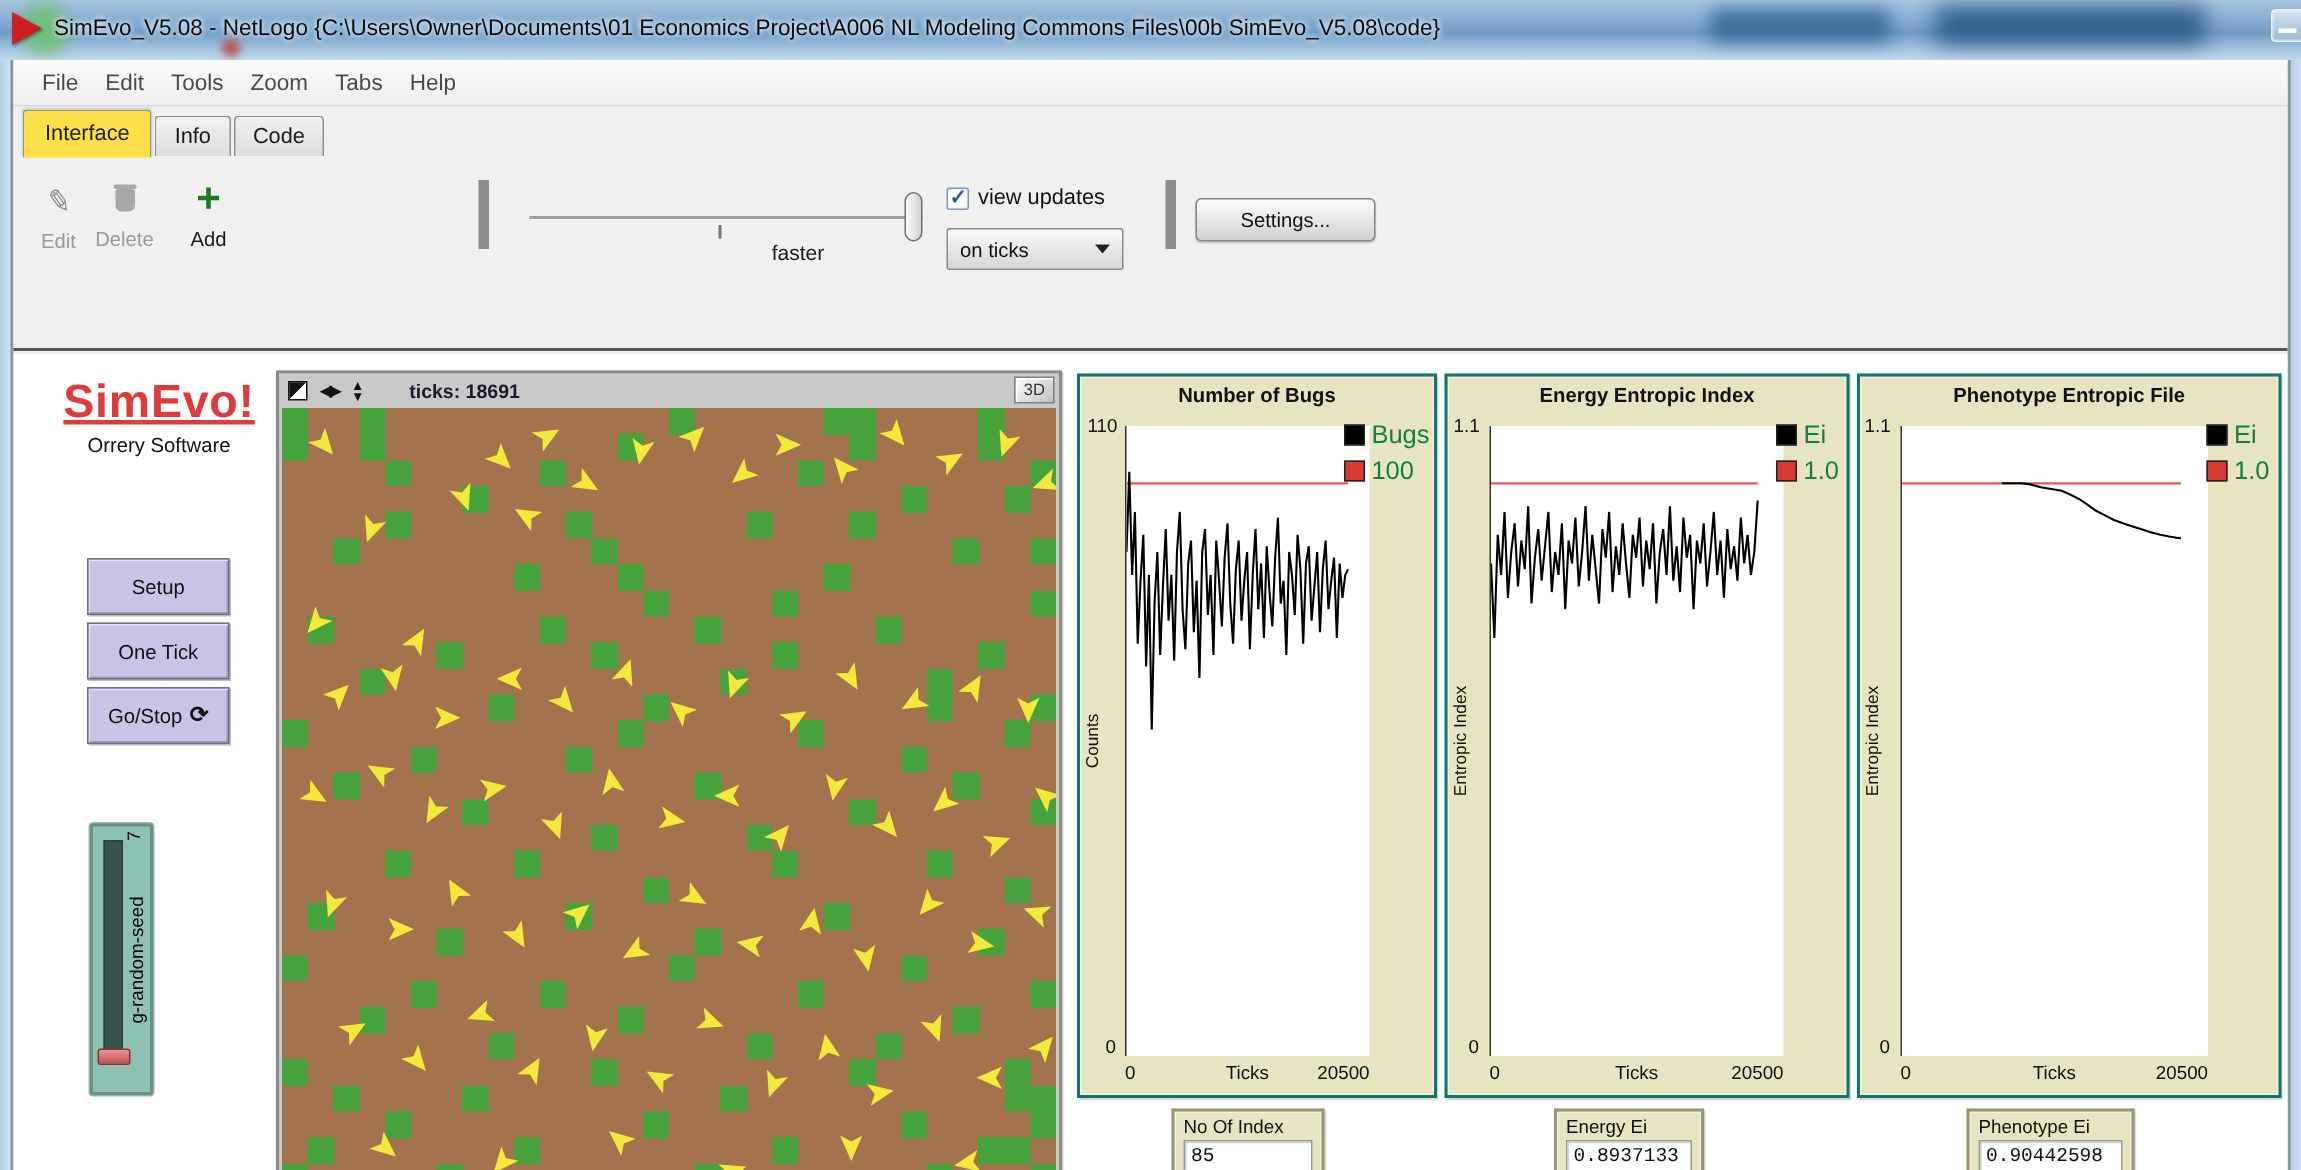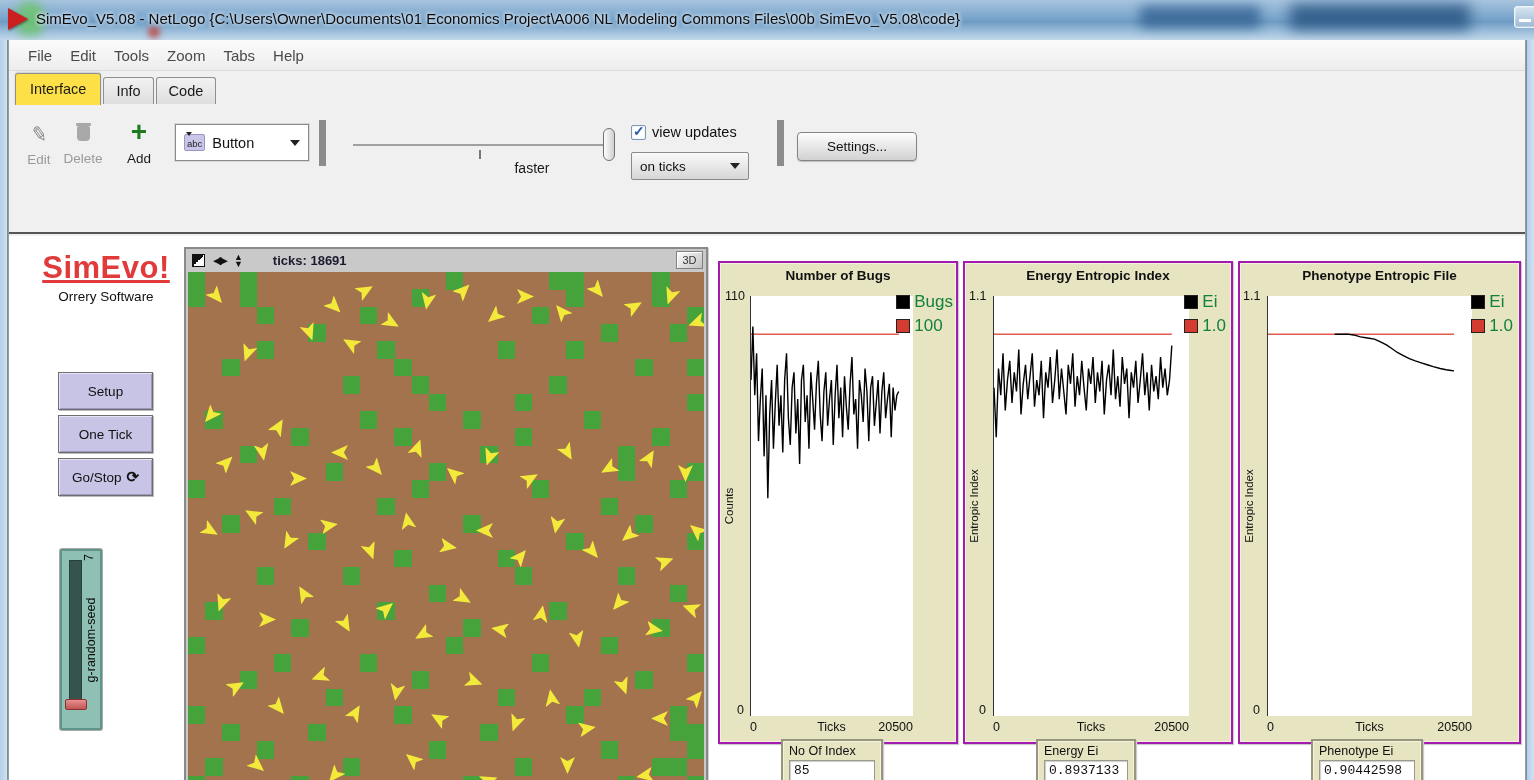--- a/index.html
+++ b/index.html
@@ -137,21 +137,21 @@
   .btn-3d { position:absolute; right:3px; top:2px; width:27px; height:18px; font-size:11px; color:#333;
     background:linear-gradient(135deg,#fdfdfd,#c2c2c2); border:1px solid #808080; text-align:center;
     line-height:17px; box-shadow:inset 1px 1px 0 #fff; }
   .world-canvas { position:absolute; left:2px; right:2px; top:23px; bottom:2px; background:#a3734d;
     overflow:hidden; }
   .grass { position:absolute; }
   .bug { position:absolute; width:15px; height:17px;
     clip-path:polygon(50% 0%, 100% 100%, 50% 76%, 0% 100%); }
 
   
-  .plot { position:absolute; top:25px; height:483px; background:#e6e4c1; border:2px solid #a21caf;
+  .plot { position:absolute; top:13px; height:483px; background:#e6e4c1; border:2px solid #0f766e;
     box-shadow:inset 0 0 0 1px #f4f2dd, 1px 1px 1px #ccc; }
   .p1 { left:709px; width:240px; } .p2 { left:954px; width:270px; } .p3 { left:1229px; width:283px; }
   .plot-title { position:absolute; left:0; right:0; top:5px; text-align:center; font-size:13.5px;
     font-weight:bold; color:#111; }
   .pw { position:absolute; top:33px; height:420px; background:#fff; border-left:1px solid #333; }
   .p1 .pw { left:30px; width:163px; } .p2 .pw { left:28px; width:196px; } .p3 .pw { left:27px; width:205px; }
   .pw svg { position:absolute; inset:0; width:100%; height:100%; }
   .ymax { position:absolute; top:26px; font-size:12.5px; color:#111; }
   .p1 .ymax { left:5px; } .p2 .ymax { left:4px; } .p3 .ymax { left:3px; }
   .y0 { position:absolute; top:440px; font-size:12.5px; color:#111; }
@@ -220,25 +220,20 @@
       </div>
       <div class="tool-delete">
         <span class="trash"><span class="lid"></span><span class="can"></span></span>
         <span class="tool-label">Delete</span>
       </div>
       <div class="tool-add">
         <span class="plus">+</span>
         <span class="tool-label">Add</span>
       </div>
 
-      <div class="widget-dd">
-        <span class="abc-chip">abc</span>
-        <span class="val">Button</span>
-        <span class="dd-arrow"></span>
-      </div>
 
       <div class="vsep s1"></div>
 
       <div class="speed-track"></div>
       <div class="speed-tick"></div>
       <div class="speed-handle"></div>
       <div class="faster-label">faster</div>
 
       <div class="view-updates">
         <span class="checkbox">

